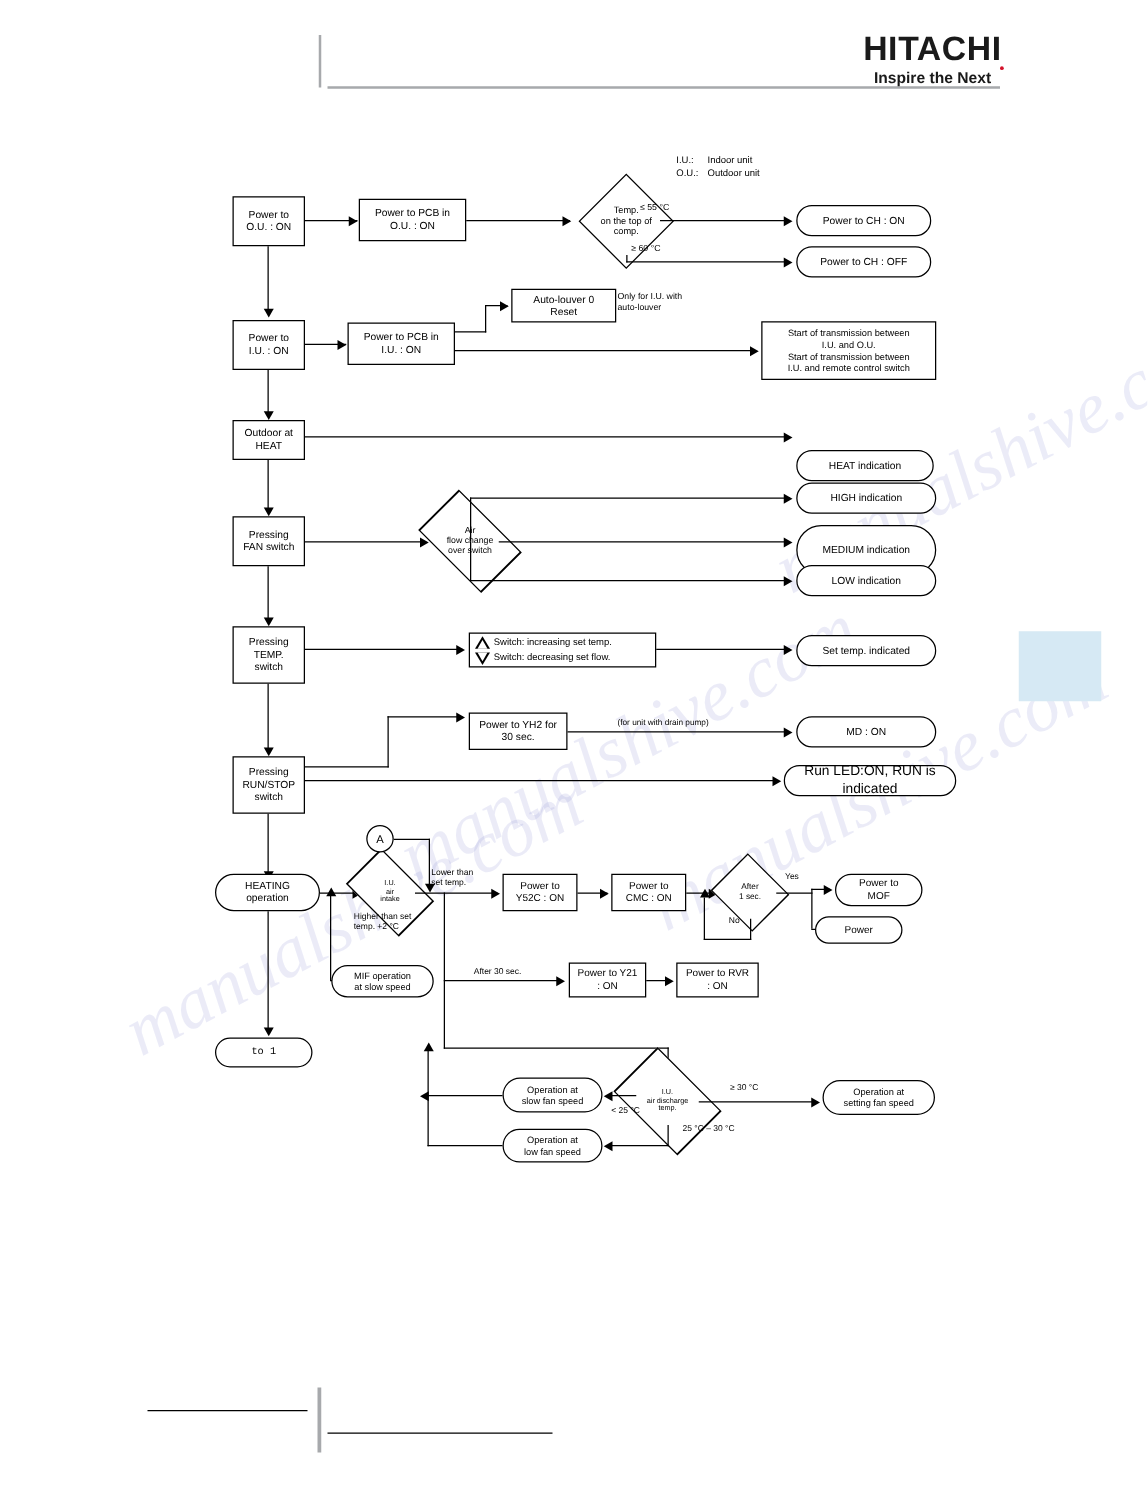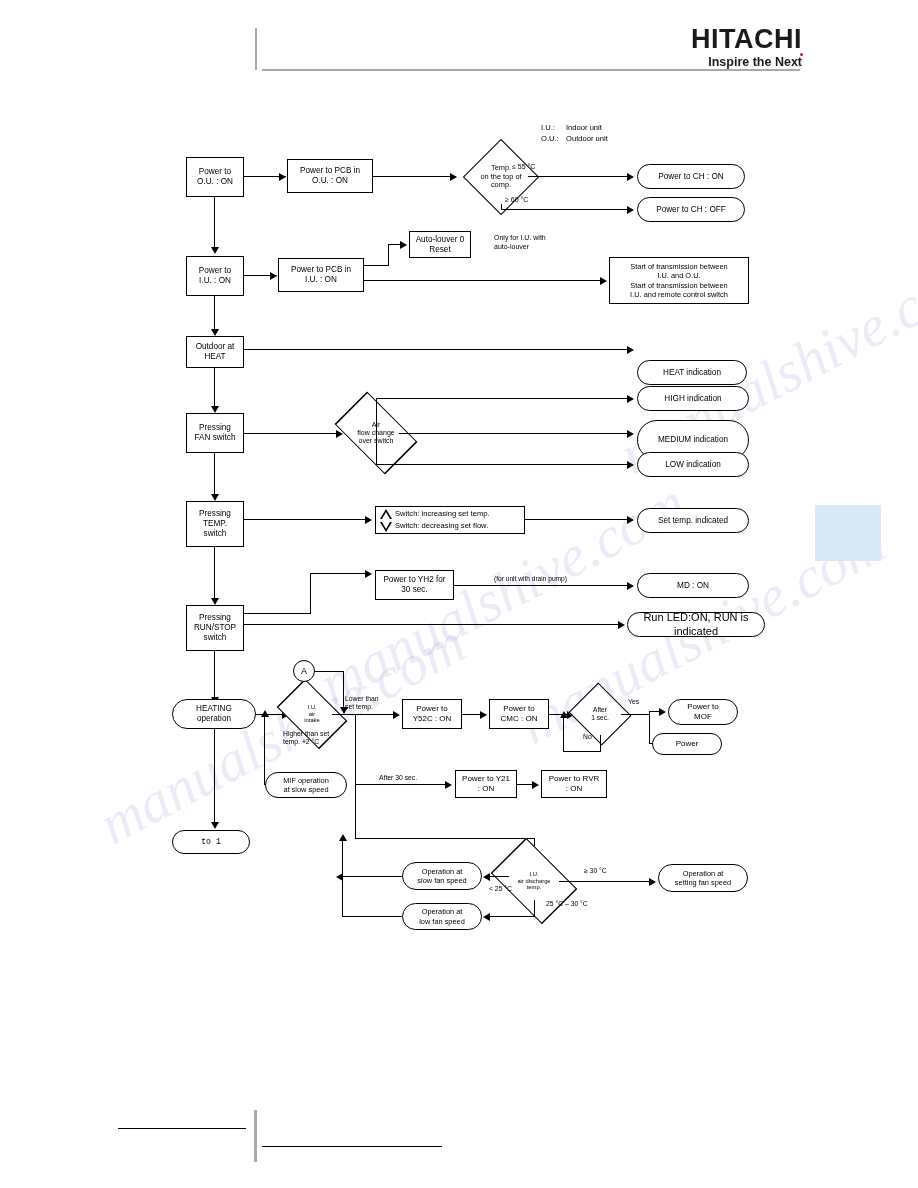--- a/index.html
+++ b/index.html
@@ -11,21 +11,21 @@
   #page{
     position:relative;
     width:918px;height:1188px;
     overflow:hidden;
     background:#ffffff;
   }
 
   
   .hdr-vline{position:absolute;left:255px;top:28px;width:2px;height:42px;background:#a7a9ac;}
   .hdr-hline{position:absolute;left:262px;top:69px;width:538px;height:2px;background:#a7a9ac;}
-  .logo{position:absolute;left:690px;top:26px;width:112px;text-align:right;}
+  .logo{position:absolute;left:690px;top:26px;width:112px;text-align:center;}
   .logo .brand{
     font-family:"Liberation Sans","DejaVu Sans",sans-serif;
     font-size:27px;font-weight:bold;letter-spacing:0.5px;line-height:1;
     color:#1a1a1a;white-space:nowrap;
   }
   .logo .tag{
     font-size:12.5px;font-weight:bold;line-height:1.15;margin-top:2px;
     color:#1a1a1a;white-space:nowrap;position:relative;
   }
   .logo .tag .dot{
@@ -179,21 +179,21 @@
   <div class="ln h" style="left:244px;top:275px;width:33px;"></div>
   <div class="ar ar-r" style="left:270px;top:271.5px;"></div>
 
   <div class="node rect" style="left:278px;top:258px;width:86px;height:34px;font-size:8.2px;white-space:pre;">Power to PCB in
 I.U. : ON</div>
 
   <div class="ln h" style="left:364px;top:265px;width:25px;"></div>
   <div class="ln v" style="left:388px;top:244px;height:22px;"></div>
   <div class="ln h" style="left:388px;top:244px;width:18px;"></div>
   <div class="ar ar-r" style="left:400px;top:240.5px;"></div>
-  <div class="node rect" style="left:409px;top:231px;width:62px;height:27px;font-size:8.2px;white-space:pre;">Auto-louver 0
+  <div class="node rect" style="left:409px;top:231px;width:84px;height:27px;font-size:8.2px;white-space:pre;">Auto-louver 0
 Reset</div>
   <div class="txt" style="left:494px;top:234px;font-size:7px;">Only for I.U. with
 auto-louver</div>
 
   <div class="ln h" style="left:364px;top:280px;width:240px;"></div>
   <div class="ar ar-r" style="left:600px;top:276.5px;"></div>
   <div class="node rect" style="left:609px;top:257px;width:140px;height:47px;font-size:7.4px;white-space:pre;">Start of transmission between
 I.U. and O.U.
 Start of transmission between
 I.U. and remote control switch</div>

